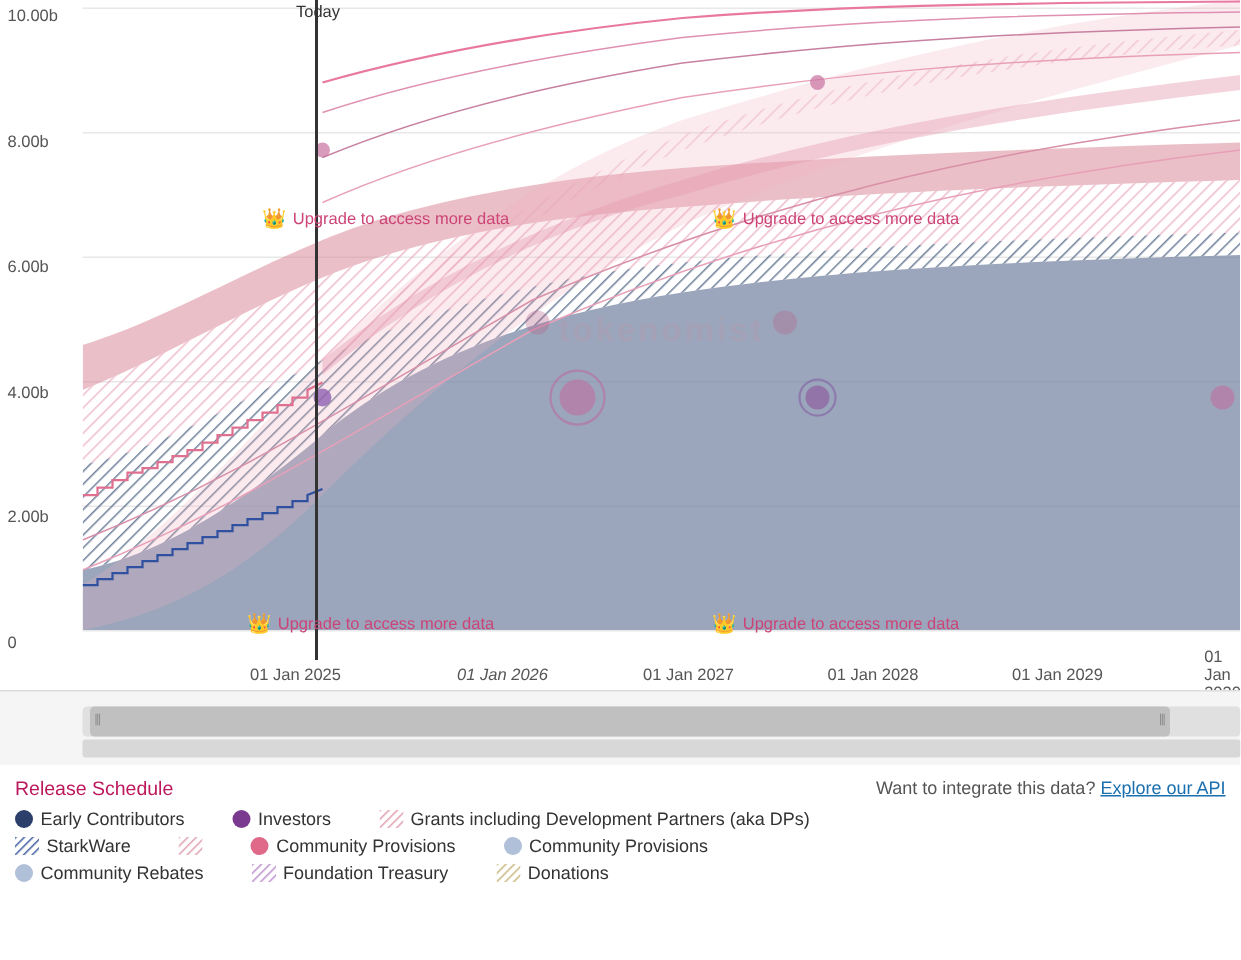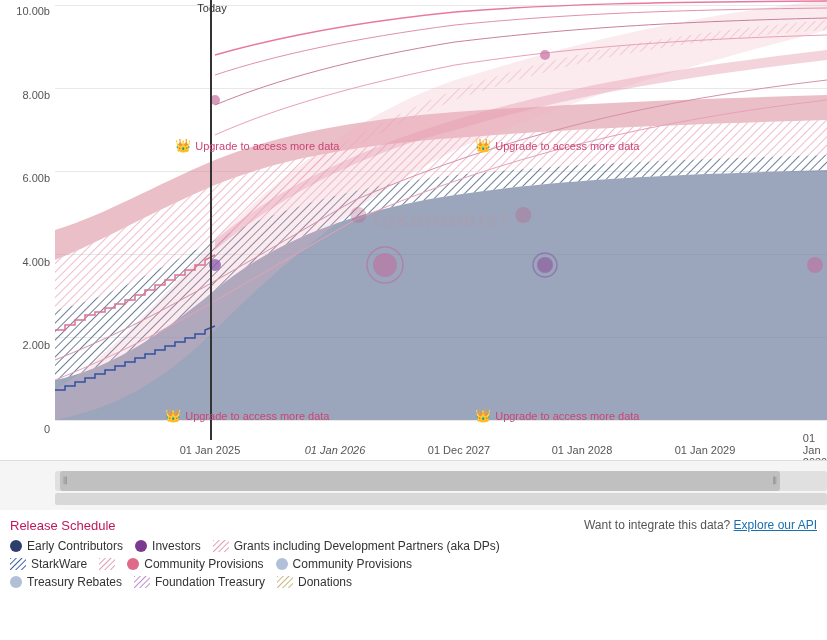--- a/index.html
+++ b/index.html
@@ -21,21 +21,20 @@
       height: 440px;
       display: flex;
       flex-direction: column;
       justify-content: space-between;
       padding: 5px 5px 5px 5px;
     }
 
     .y-label {
       font-size: 11px;
       color: #555;
-      text-align: right;
       width: 45px;
     }
 
     .chart-area {
       position: absolute;
       left: 55px;
       top: 0;
       right: 0;
       height: 440px;
       overflow: hidden;
@@ -226,21 +225,21 @@
 
     .legend-rows {
       display: flex;
       flex-direction: column;
       gap: 4px;
     }
 
     .legend-row {
       display: flex;
       align-items: center;
-      gap: 12px;
+      gap: 32px;
       flex-wrap: wrap;
     }
 
     .legend-item {
       display: flex;
       align-items: center;
       gap: 5px;
       font-size: 12px;
       color: #333;
     }
@@ -352,23 +351,23 @@
     </div>
 
     <div class="watermark">
       <div class="watermark-dot"></div>
       <span>tokenomist</span>
       <div class="watermark-dot"></div>
     </div>
   </div>
 
   <div class="x-axis">
-    <span class="x-label" style="left: 155px;">01 Jan 2025</span>
+    <span class="x-label" style="left: 142px;">01 Jan 2025</span>
     <span class="x-label" style="left: 280px; font-style: italic;">01 Jan 2026</span>
-    <span class="x-label" style="left: 404px;">01 Dec 2027</span>
+    <span class="x-label" style="left: 404px;">01 Jan 2027</span>
     <span class="x-label" style="left: 527px;">01 Jan 2028</span>
     <span class="x-label" style="left: 650px;">01 Jan 2029</span>
     <span class="x-label" style="left: 760px;">01 Jan 2030</span>
   </div>
 </div>
 
 <div class="scrollbar-area">
   <div class="scrollbar-track">
     <div class="scrollbar-thumb">
       <span class="scrollbar-handle-left">⦀</span>
@@ -437,21 +436,21 @@
       </div>
       <div class="legend-item">
         <div class="legend-dot" style="background:#b0c0d8;"></div>
         <span>Community Provisions</span>
       </div>
     </div>
 
     <div class="legend-row">
       <div class="legend-item">
         <div class="legend-dot" style="background:#b0c0d8;"></div>
-        <span>Treasury Rebates</span>
+        <span>Community Rebates</span>
       </div>
       <div class="legend-item">
         <svg width="16" height="12">
           <defs>
             <pattern id="leg-hatch-4" patternUnits="userSpaceOnUse" width="4" height="4" patternTransform="rotate(45)">
               <line x1="0" y1="0" x2="0" y2="4" stroke="#c090d0" stroke-width="2"></line>
             </pattern>
           </defs>
           <rect width="16" height="12" fill="url(#leg-hatch-4)"></rect>
         </svg>

